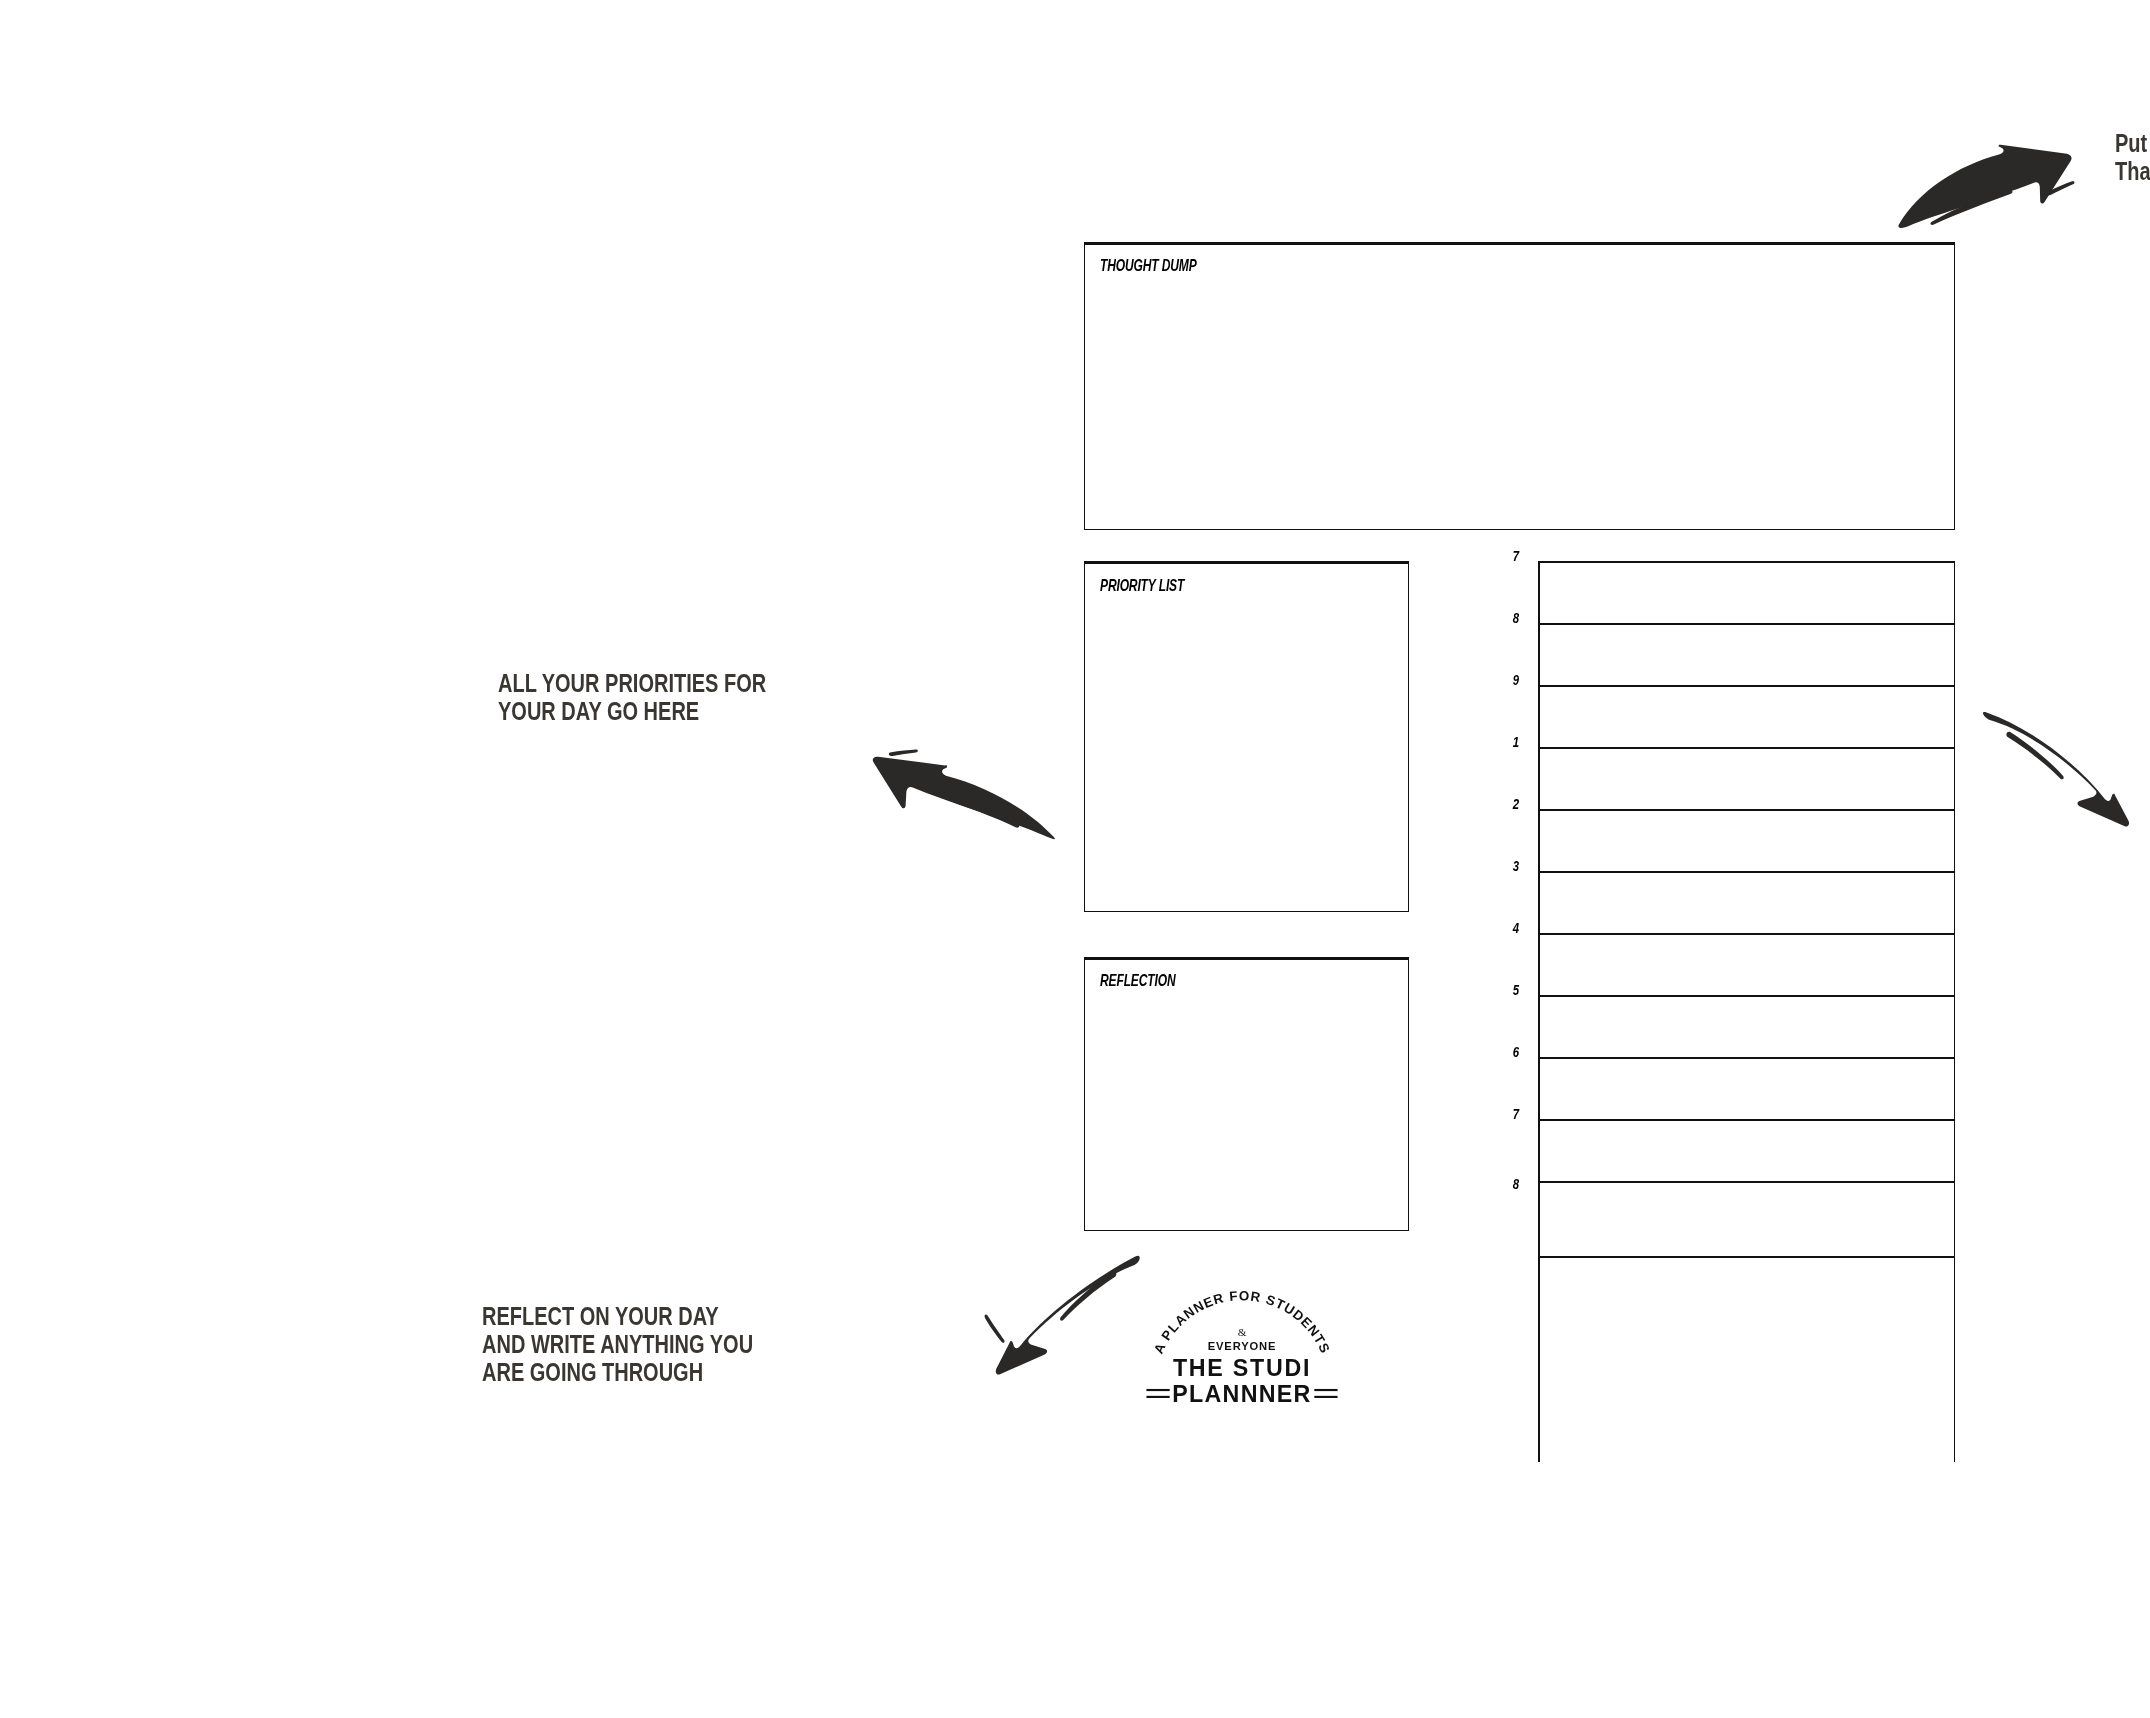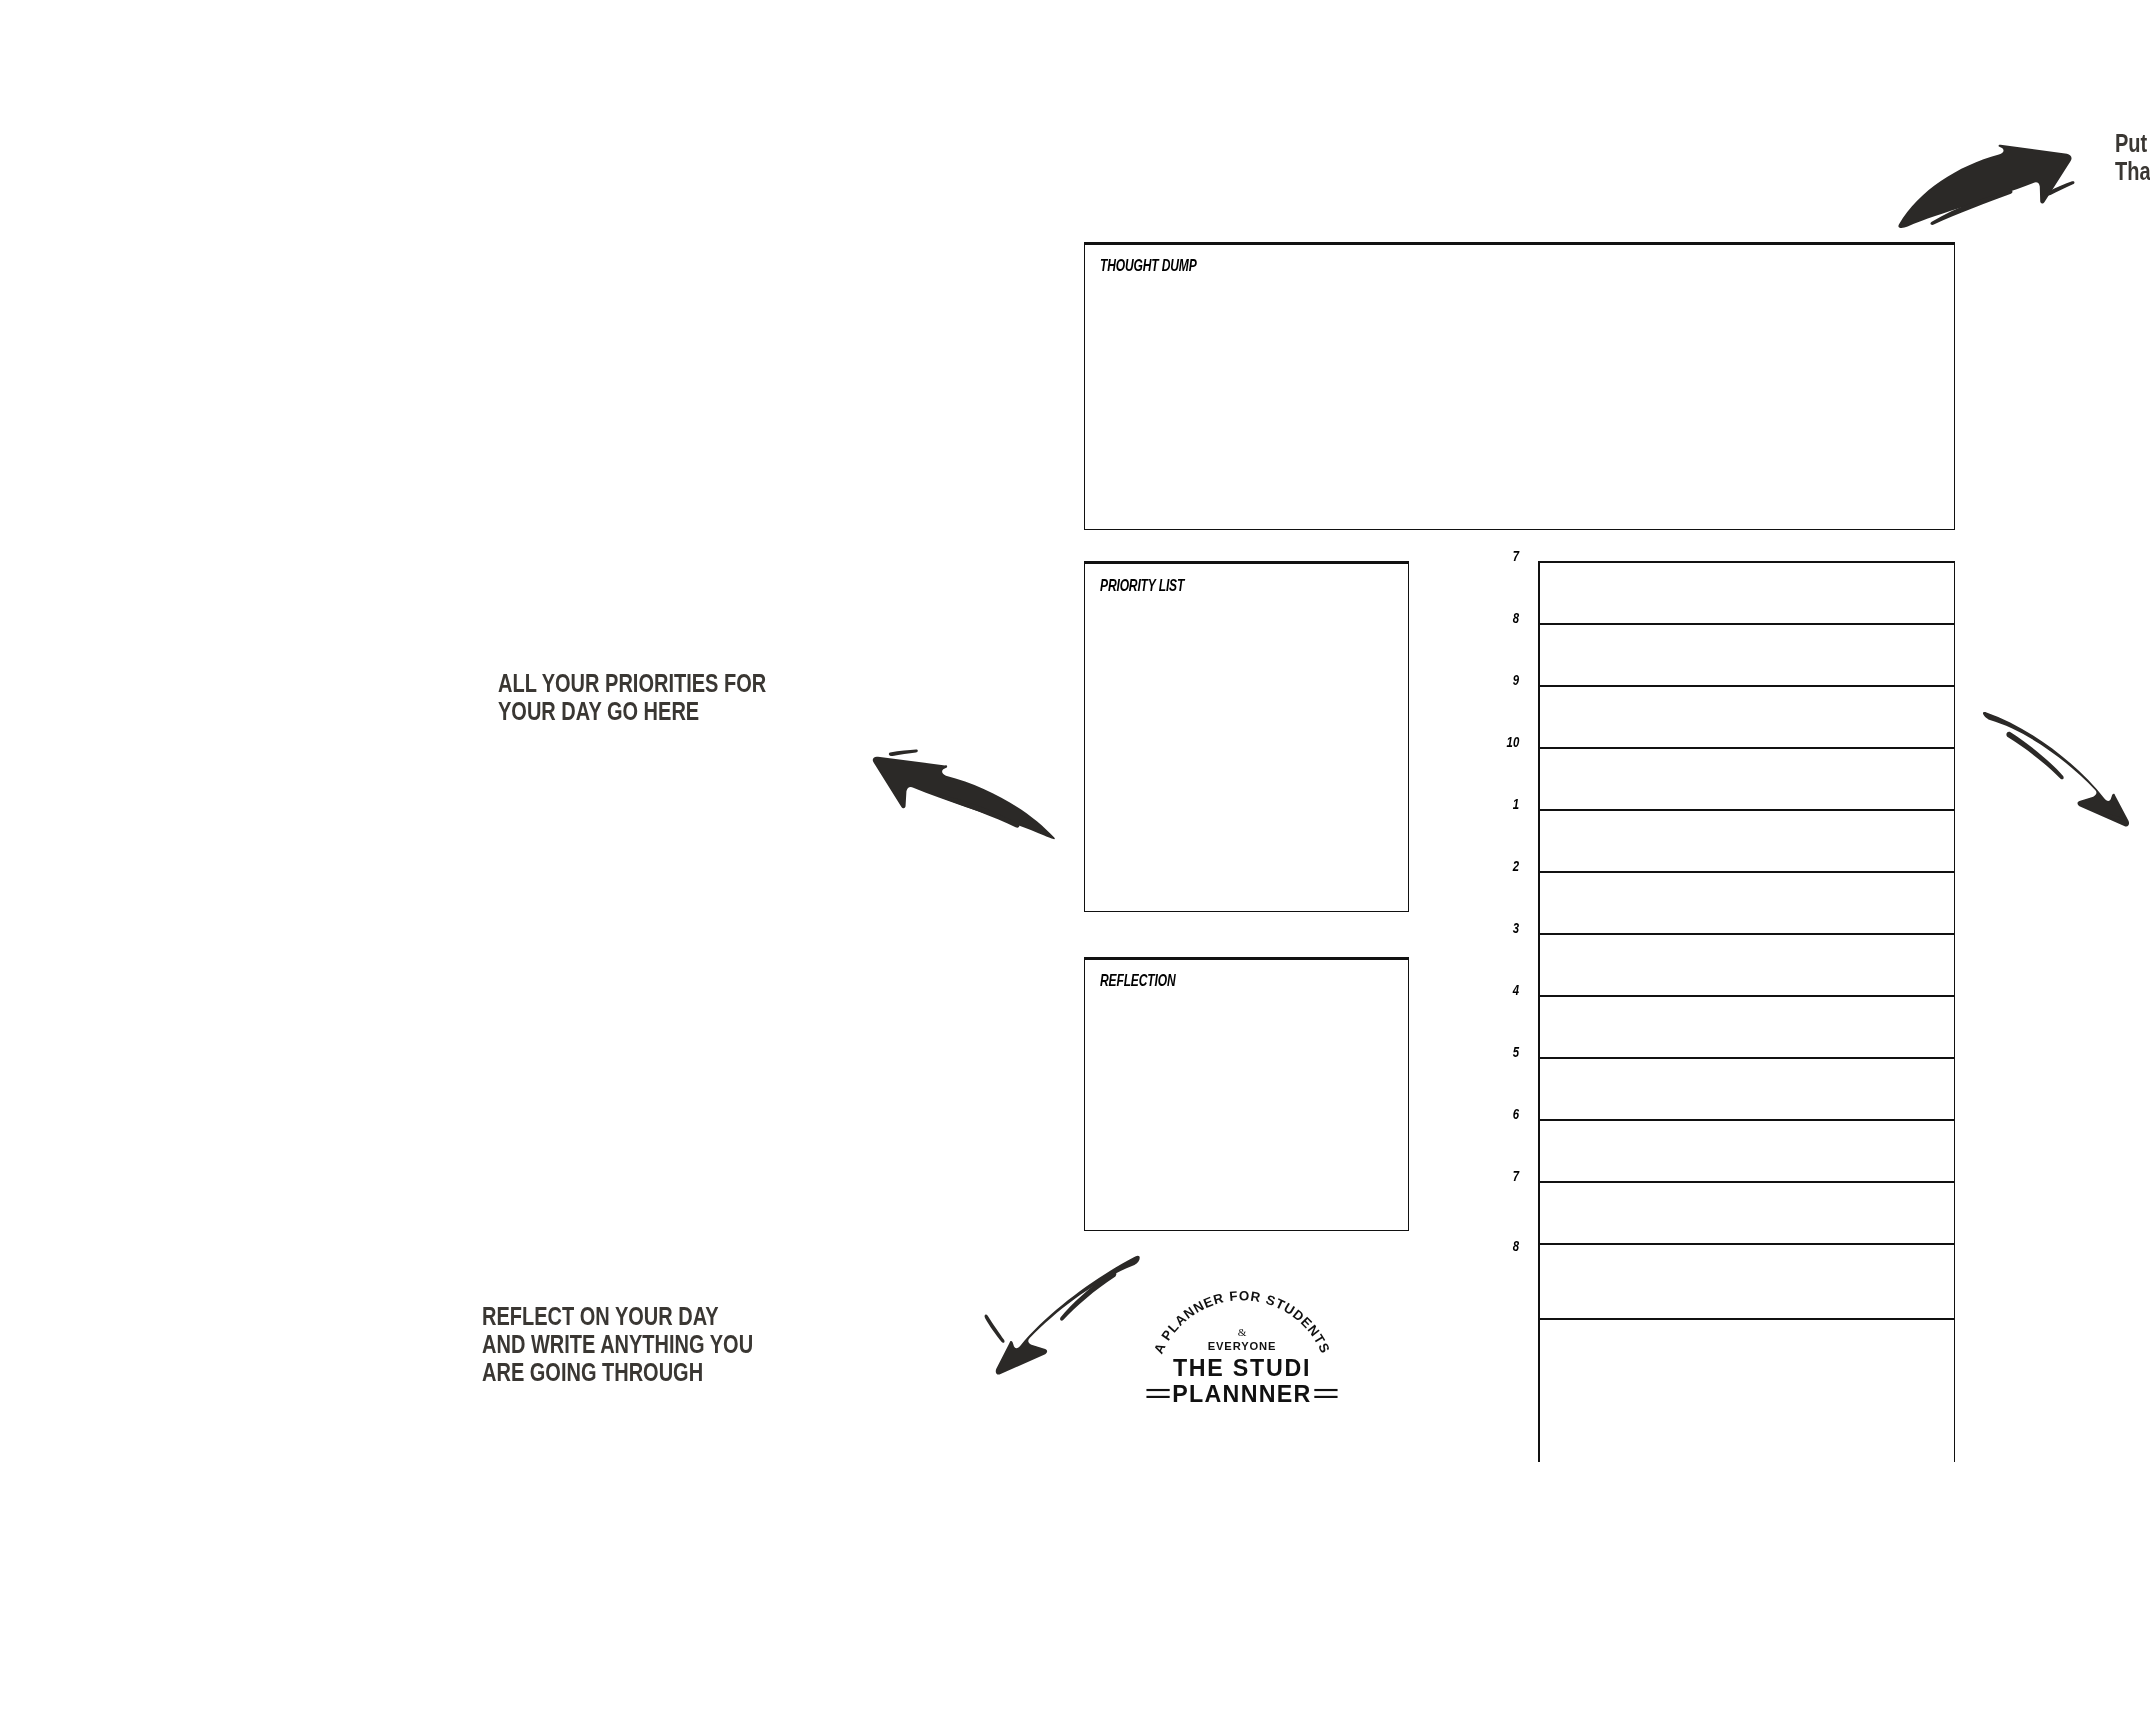--- a/index.html
+++ b/index.html
@@ -112,23 +112,20 @@
 
   <div id="timegrid">
       <div class="tg-row">
         <span class="tg-hour">7</span>
       </div>
       <div class="tg-row">
         <span class="tg-hour">8</span>
       </div>
       <div class="tg-row">
         <span class="tg-hour">9</span>
-      </div>
-      <div class="tg-row">
-        <span class="tg-hour">10</span>
       </div>
       <div class="tg-row">
         <span class="tg-hour">1</span>
       </div>
       <div class="tg-row">
         <span class="tg-hour">2</span>
       </div>
       <div class="tg-row">
         <span class="tg-hour">3</span>
       </div>

